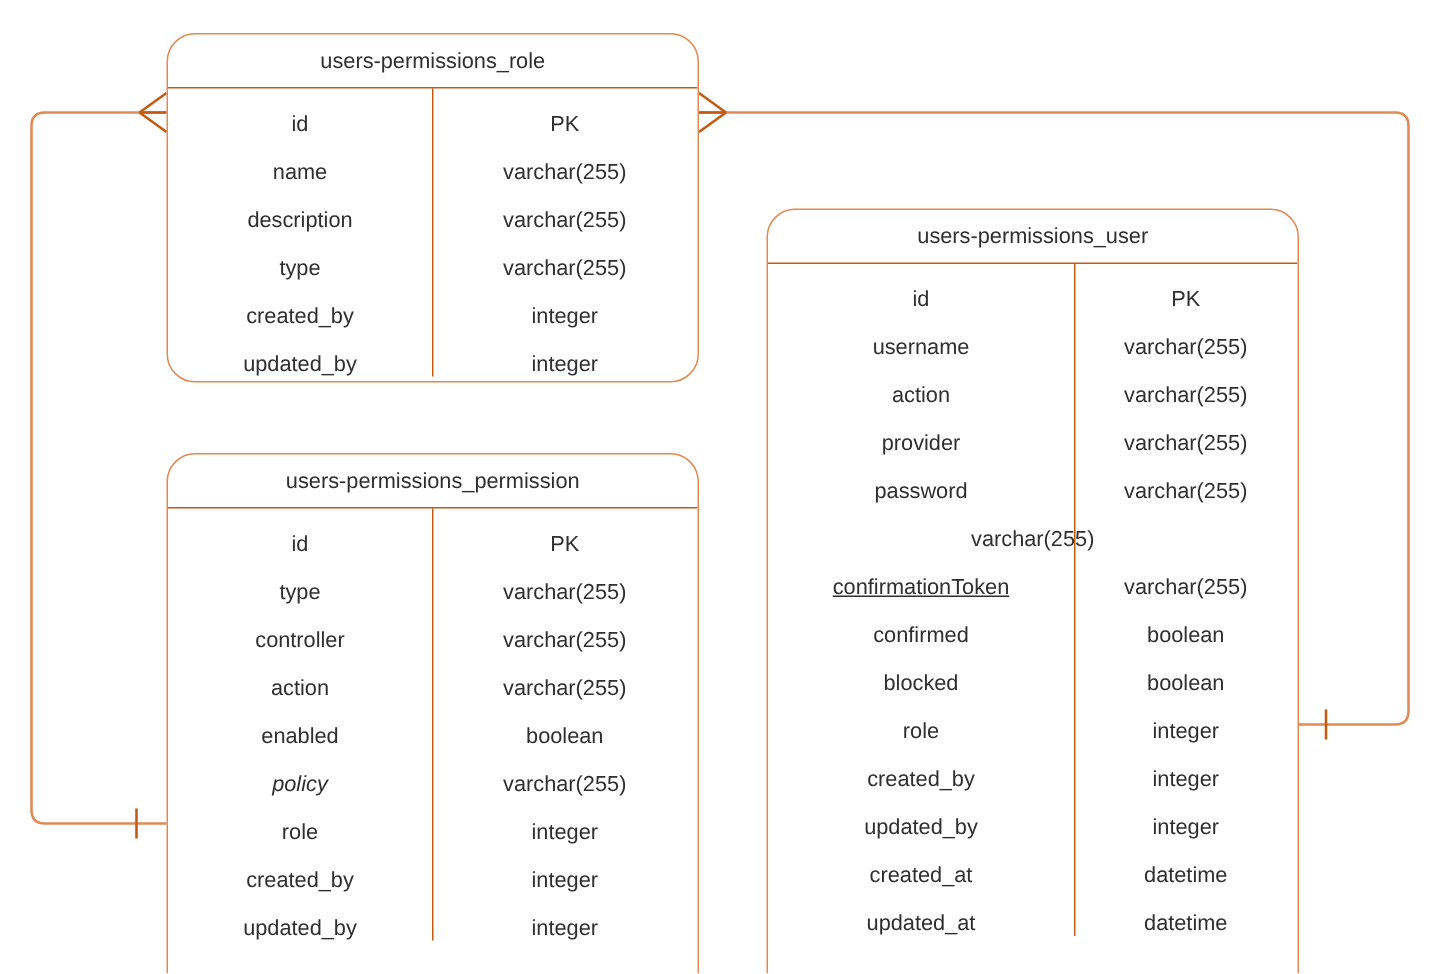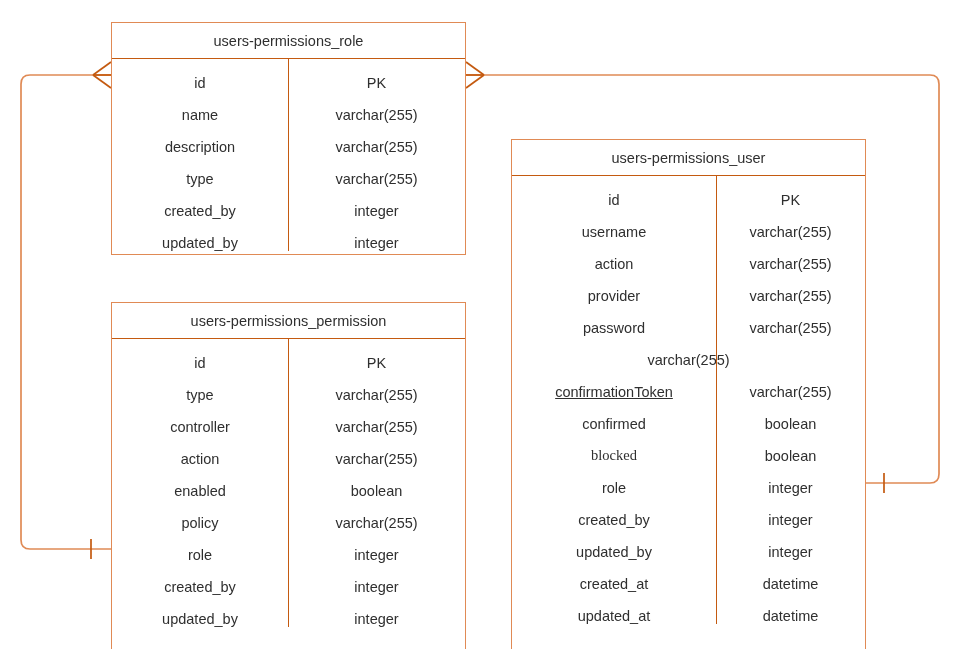--- a/index.html
+++ b/index.html
@@ -21,21 +21,21 @@
     top: 0;
     width: 960px;
     height: 649px;
     pointer-events: none;
   }
   .entity {
     position: absolute;
     box-sizing: border-box;
     background: #ffffff;
     border: 1.6px solid #e08a55;
-    border-radius: 0;
+    border-radius: 19px;
     overflow: hidden;
   }
   .entity-title {
     height: 36px;
     line-height: 36px;
     text-align: center;
     font-size: 14.5px;
     color: #2f2f2f;
     border-bottom: 1.6px solid #c45a10;
     box-sizing: border-box;
@@ -151,21 +151,21 @@
           </div>
           <div class="row">
             <div class="cell cell-name" style="flex: 0 0 176px;">action</div>
             <div class="cell cell-type">varchar(255)</div>
           </div>
           <div class="row">
             <div class="cell cell-name" style="flex: 0 0 176px;">enabled</div>
             <div class="cell cell-type">boolean</div>
           </div>
           <div class="row">
-            <div class="cell cell-name" style="flex: 0 0 176px;">policy</div>
+            <div class="cell cell-name" style="flex: 0 0 176px; font-style: italic;">policy</div>
             <div class="cell cell-type">varchar(255)</div>
           </div>
           <div class="row">
             <div class="cell cell-name" style="flex: 0 0 176px;">role</div>
             <div class="cell cell-type">integer</div>
           </div>
           <div class="row">
             <div class="cell cell-name" style="flex: 0 0 176px;">created_by</div>
             <div class="cell cell-type">integer</div>
           </div>
@@ -207,21 +207,21 @@
           </div>
           <div class="row">
             <div class="cell cell-name" style="flex: 0 0 204px; text-decoration: underline;">confirmationToken</div>
             <div class="cell cell-type">varchar(255)</div>
           </div>
           <div class="row">
             <div class="cell cell-name" style="flex: 0 0 204px;">confirmed</div>
             <div class="cell cell-type">boolean</div>
           </div>
           <div class="row">
-            <div class="cell cell-name" style="flex: 0 0 204px; font-family: Liberation Serif, serif;">blocked</div>
+            <div class="cell cell-name" style="flex: 0 0 204px;">blocked</div>
             <div class="cell cell-type">boolean</div>
           </div>
           <div class="row">
             <div class="cell cell-name" style="flex: 0 0 204px;">role</div>
             <div class="cell cell-type">integer</div>
           </div>
           <div class="row">
             <div class="cell cell-name" style="flex: 0 0 204px;">created_by</div>
             <div class="cell cell-type">integer</div>
           </div>

